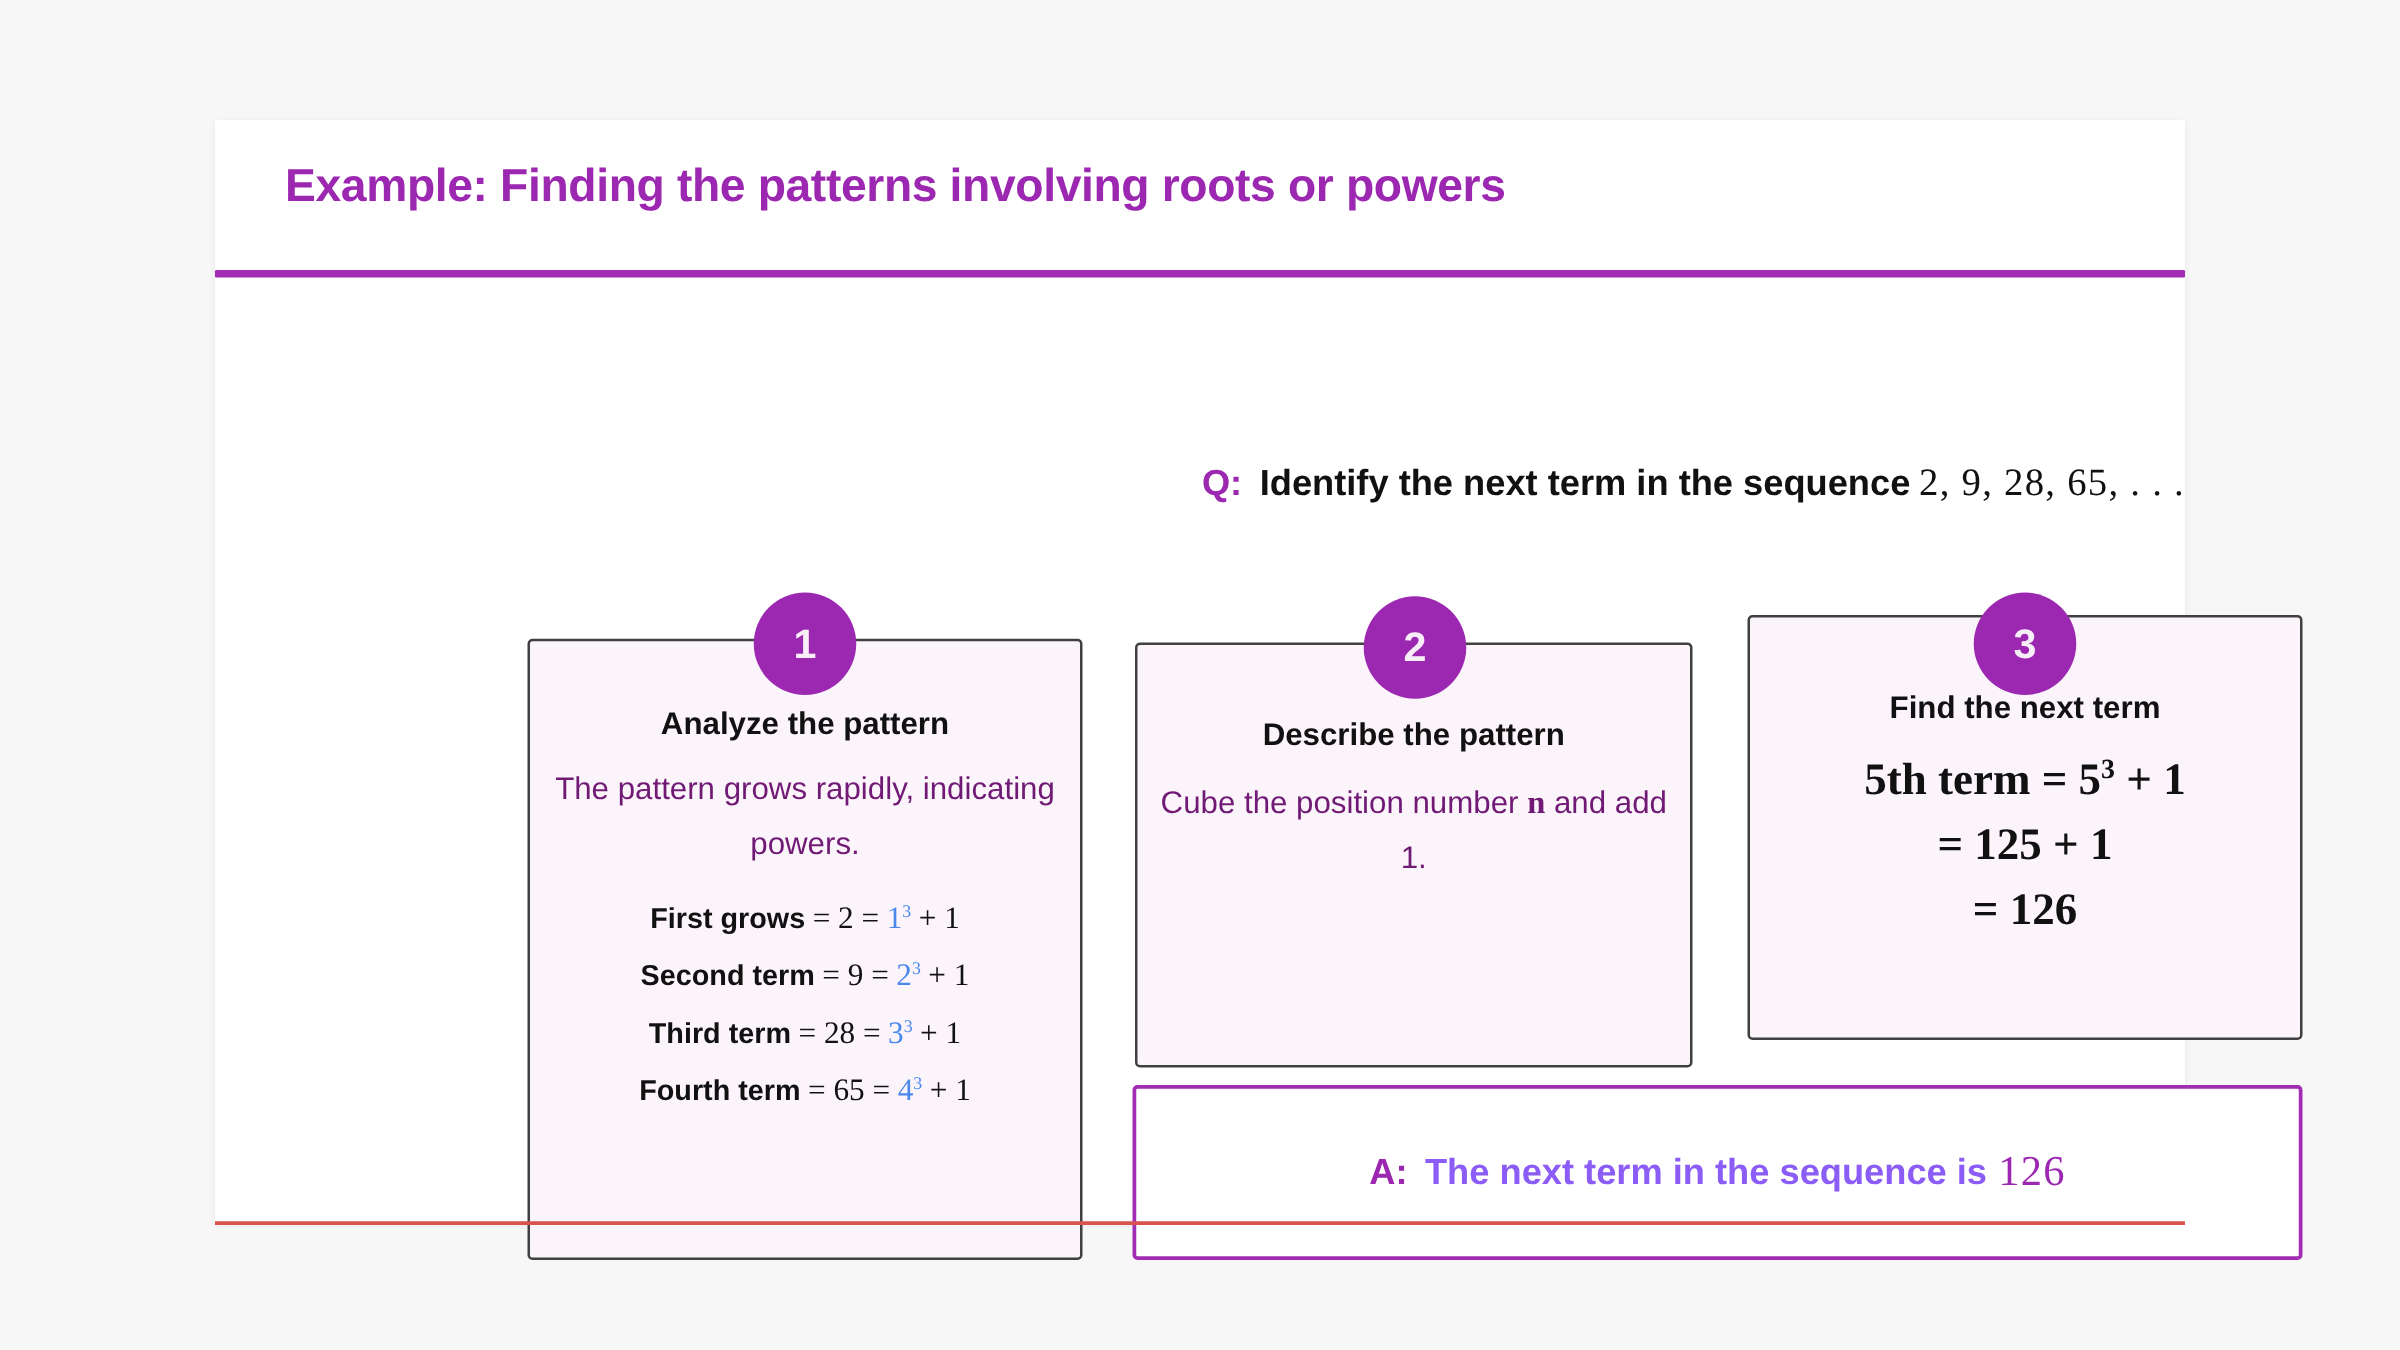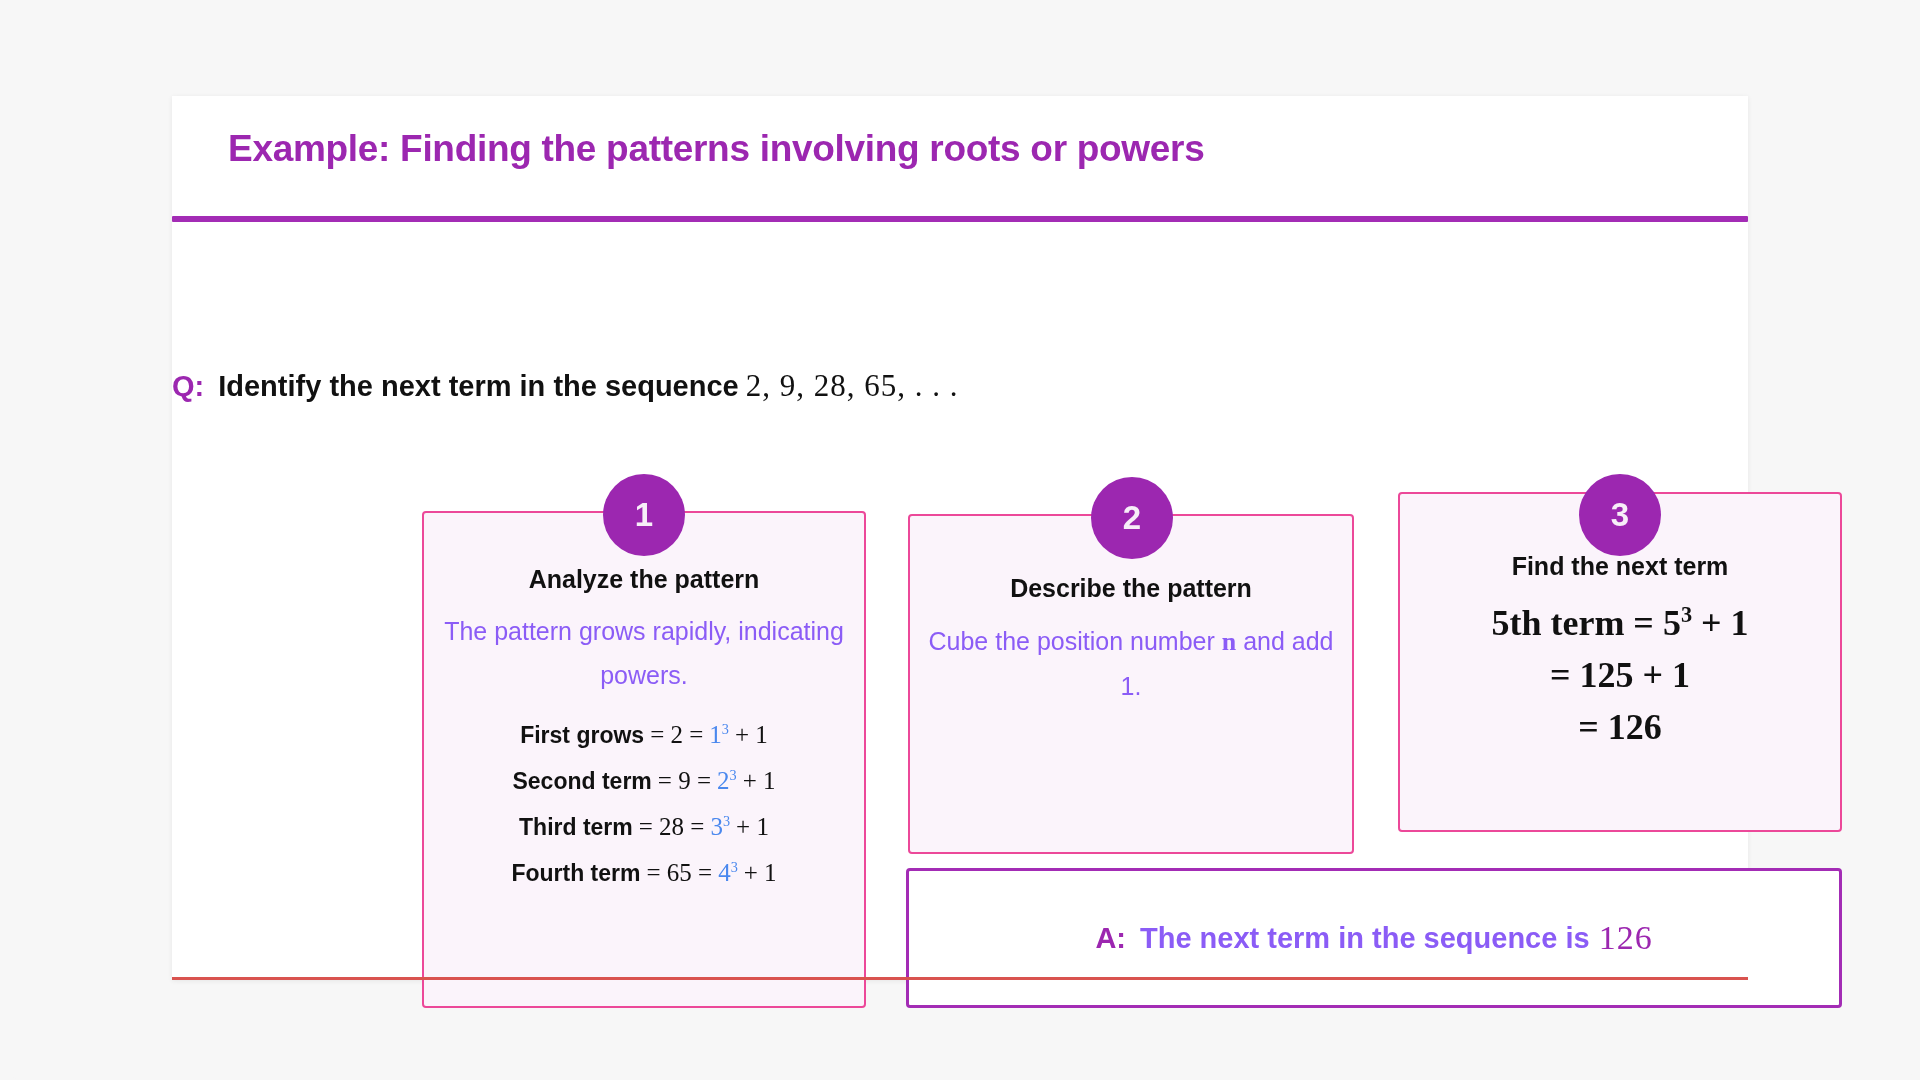--- a/index.html
+++ b/index.html
@@ -72,21 +72,21 @@
     background: #a32cb5;
     border-radius: 1px;
   }
 
   
   .question-row {
     position: absolute;
     left: 0;
     top: 272px;
     width: 100%;
-    text-align: left;
+    text-align: right;
     white-space: nowrap;
   }
 
   .q-label {
     font-size: 29px;
     font-weight: 800;
     color: #9c27b0;
     vertical-align: baseline;
   }
 
@@ -109,21 +109,21 @@
     font-weight: 400;
     color: #111111;
     margin-left: 7px;
     letter-spacing: 1px;
   }
 
   
   .step-card {
     position: absolute;
     background: #fbf4fb;
-    border: 2px solid #ec4899;
+    border: 2px solid #404040;
     border-radius: 4px;
     box-sizing: border-box;
     text-decoration: underline;
   }
 
   #card-1 { left: 250px;  top: 415px; width: 444px; height: 497px; }
   #card-2 { left: 736px;  top: 418px; width: 446px; height: 340px; }
   #card-3 { left: 1226px; top: 396px; width: 444px; height: 340px; }
 
   .step-badge {
@@ -158,21 +158,21 @@
     font-size: 25px;
     font-weight: 800;
     color: #111111;
     margin-bottom: 16px;
     white-space: nowrap;
   }
 
   .card-body {
     font-size: 25px;
     font-weight: 400;
-    color: #8b5cf6;
+    color: #701a75;
     line-height: 1.75;
   }
 
   
   .eq-list {
     margin-top: 14px;
   }
 
   .eq-line {
     font-size: 23px;

